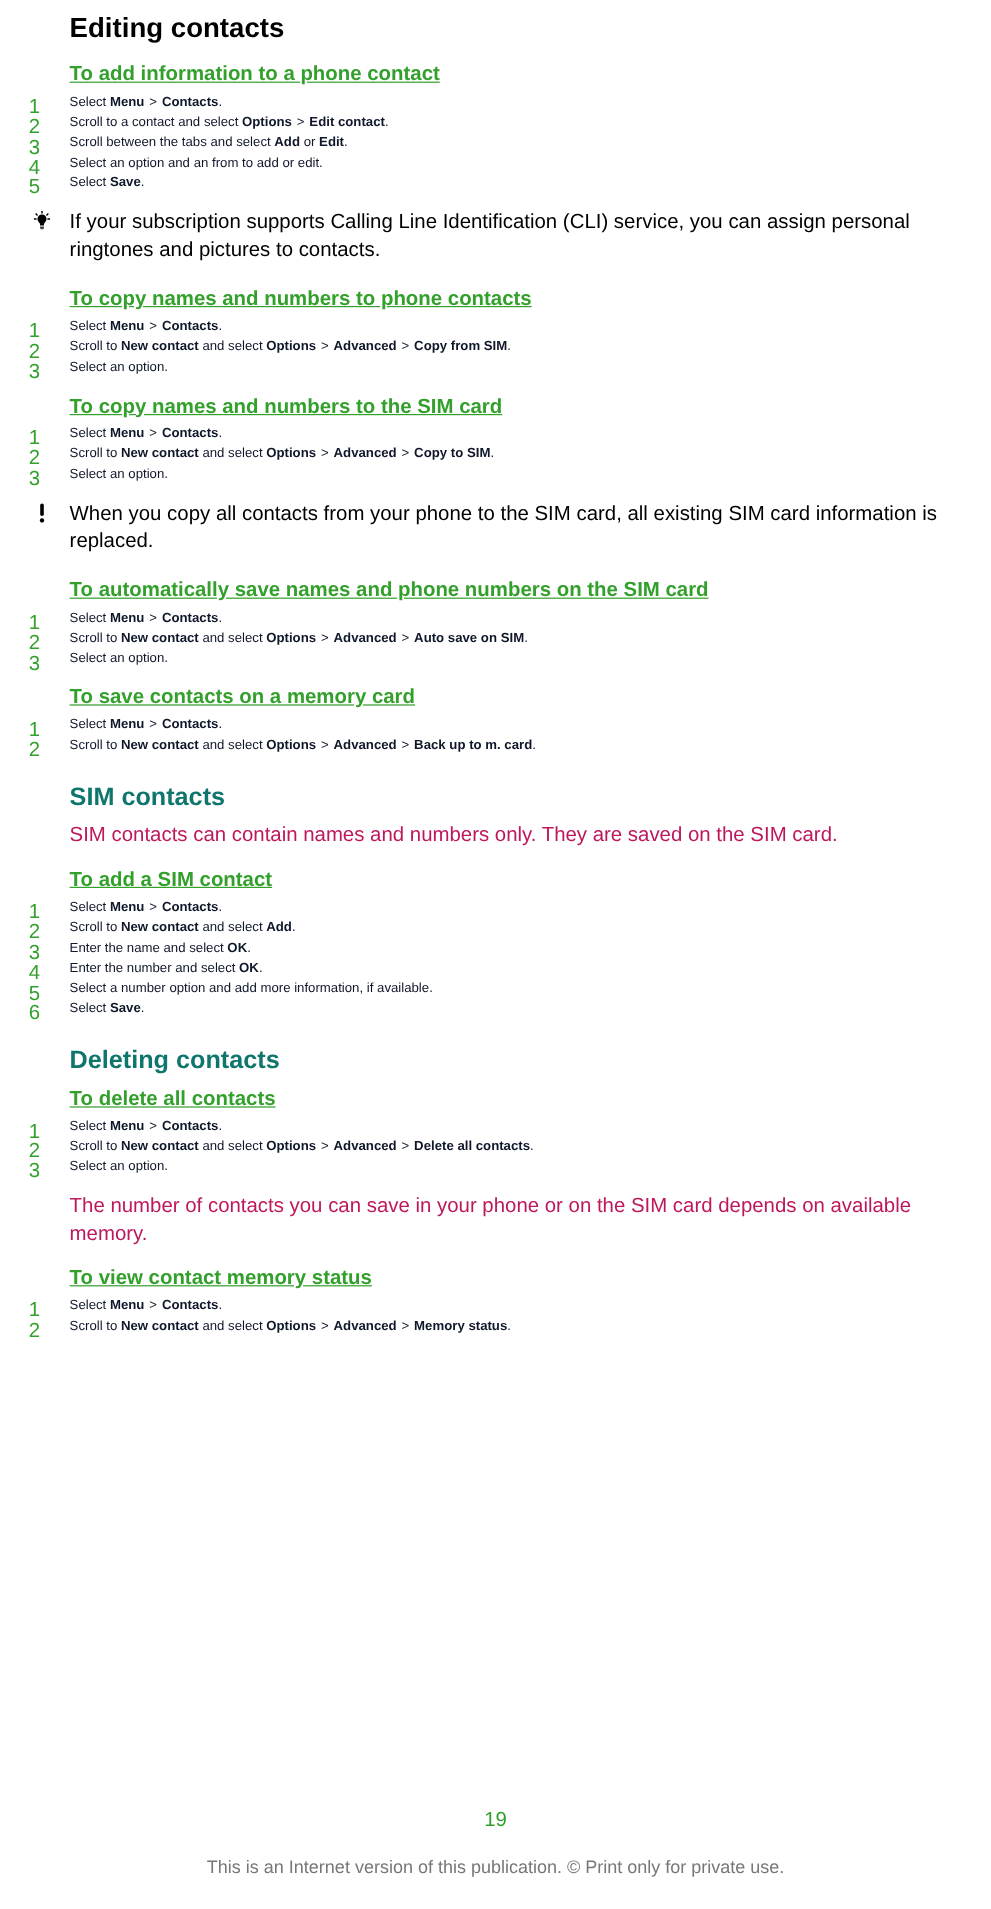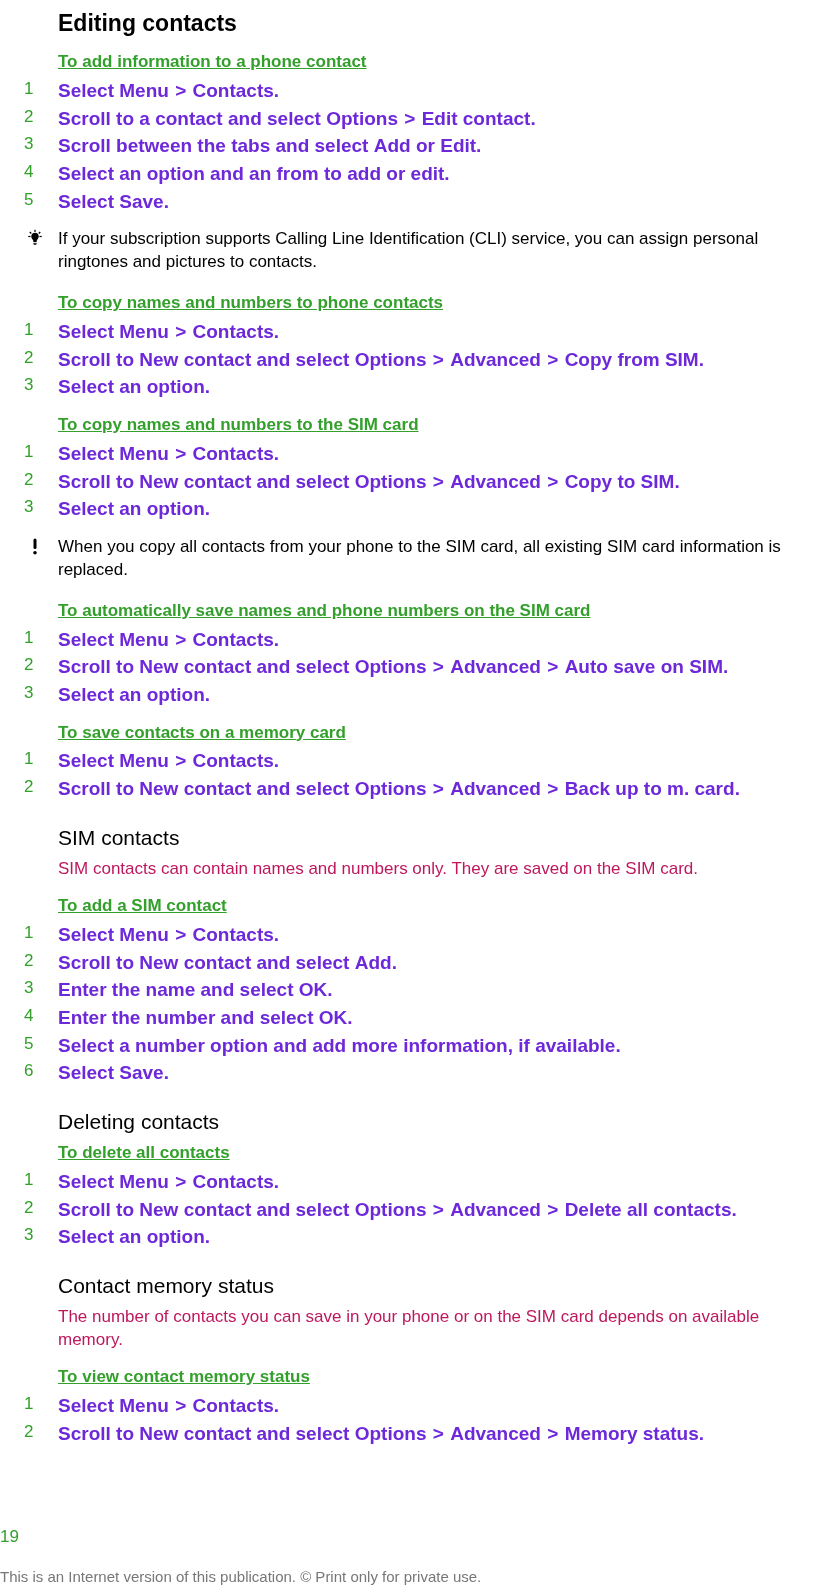--- a/index.html
+++ b/index.html
@@ -23,43 +23,42 @@
   }
   .h2 {
     font-size: 17px;
     font-weight: bold;
     color: #33a02c;
     margin: 6px 0 4px 40px;
     text-decoration: underline;
   }
   .h1-section {
     font-size: 21px;
-    font-weight: normal;
-    color: #000000;
+    font-weight: bold;
+    color: #0f766e;
     margin: 22px 0 6px 40px;
   }
   .body-text {
     font-size: 17px;
     color: #be185d;
     margin: 0 0 14px 40px;
   }
   ol.steps {
     list-style: none;
     counter-reset: step;
     margin: 0 0 14px 0;
     padding: 0;
   }
   ol.steps li {
     counter-increment: step;
     position: relative;
     padding-left: 40px;
-    font-size: 19px;
-    color: #6d28d9;
+    font-size: 11px;
+    color: #0f172a;
     margin-bottom: 2px;
-    font-weight: bold;
   }
   ol.steps li::before {
     content: counter(step);
     position: absolute;
     left: 6px;
     top: 0;
     color: #33a02c;
     font-weight: normal;
     font-size: 17px;
     width: 20px;
@@ -78,24 +77,24 @@
     padding-top: 1px;
   }
   .note-text {
     flex: 1;
     font-size: 17px;
     color: #000;
   }
   .gt { padding: 0 1px; }
   .page-footer {
     position: absolute;
-    bottom: 4px;
+    bottom: 24px;
     left: 0;
     width: 100%;
-    text-align: left;
+    text-align: center;
   }
   .page-number {
     color: #33a02c;
     font-size: 17px;
     margin-bottom: 18px;
   }
   .footer-note {
     color: #777;
     font-size: 15px;
   }
@@ -174,21 +173,20 @@
       <li>Select a number option and add more information, if available.</li>
       <li>Select <b>Save</b>.</li>
     </ol>
     <div class="h1-section">Deleting contacts</div>
     <div class="h2">To delete all contacts</div>
     <ol class="steps">
       <li>Select <b>Menu</b><span class="gt"> &gt; </span><b>Contacts</b>.</li>
       <li>Scroll to <b>New contact</b> and select <b>Options</b><span class="gt"> &gt; </span><b>Advanced</b><span class="gt"> &gt; </span><b>Delete all contacts</b>.</li>
       <li>Select an option.</li>
     </ol>
-    <div class="h1-section">Contact memory status</div>
     <div class="body-text">The number of contacts you can save in your phone or on the SIM card depends on available memory.</div>
     <div class="h2">To view contact memory status</div>
     <ol class="steps">
       <li>Select <b>Menu</b><span class="gt"> &gt; </span><b>Contacts</b>.</li>
       <li>Scroll to <b>New contact</b> and select <b>Options</b><span class="gt"> &gt; </span><b>Advanced</b><span class="gt"> &gt; </span><b>Memory status</b>.</li>
     </ol>
   </div>
 
 <div class="page-footer">
   <div class="page-number">19</div>

